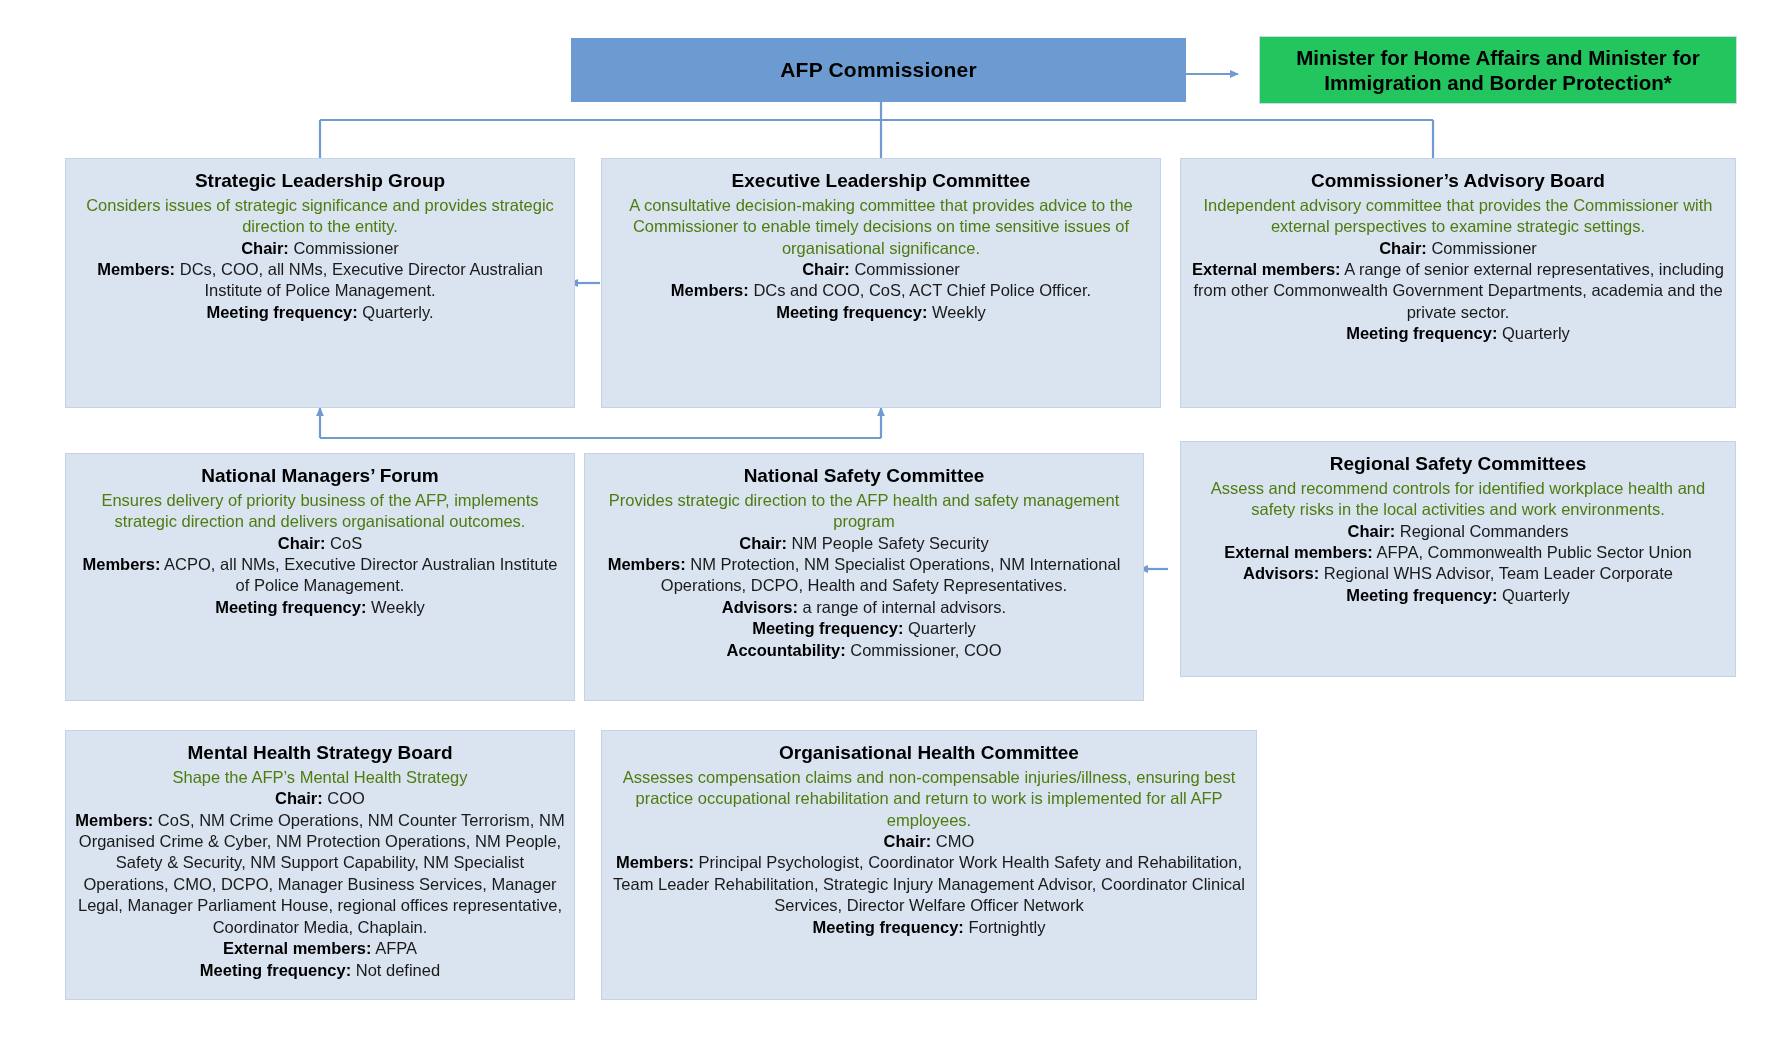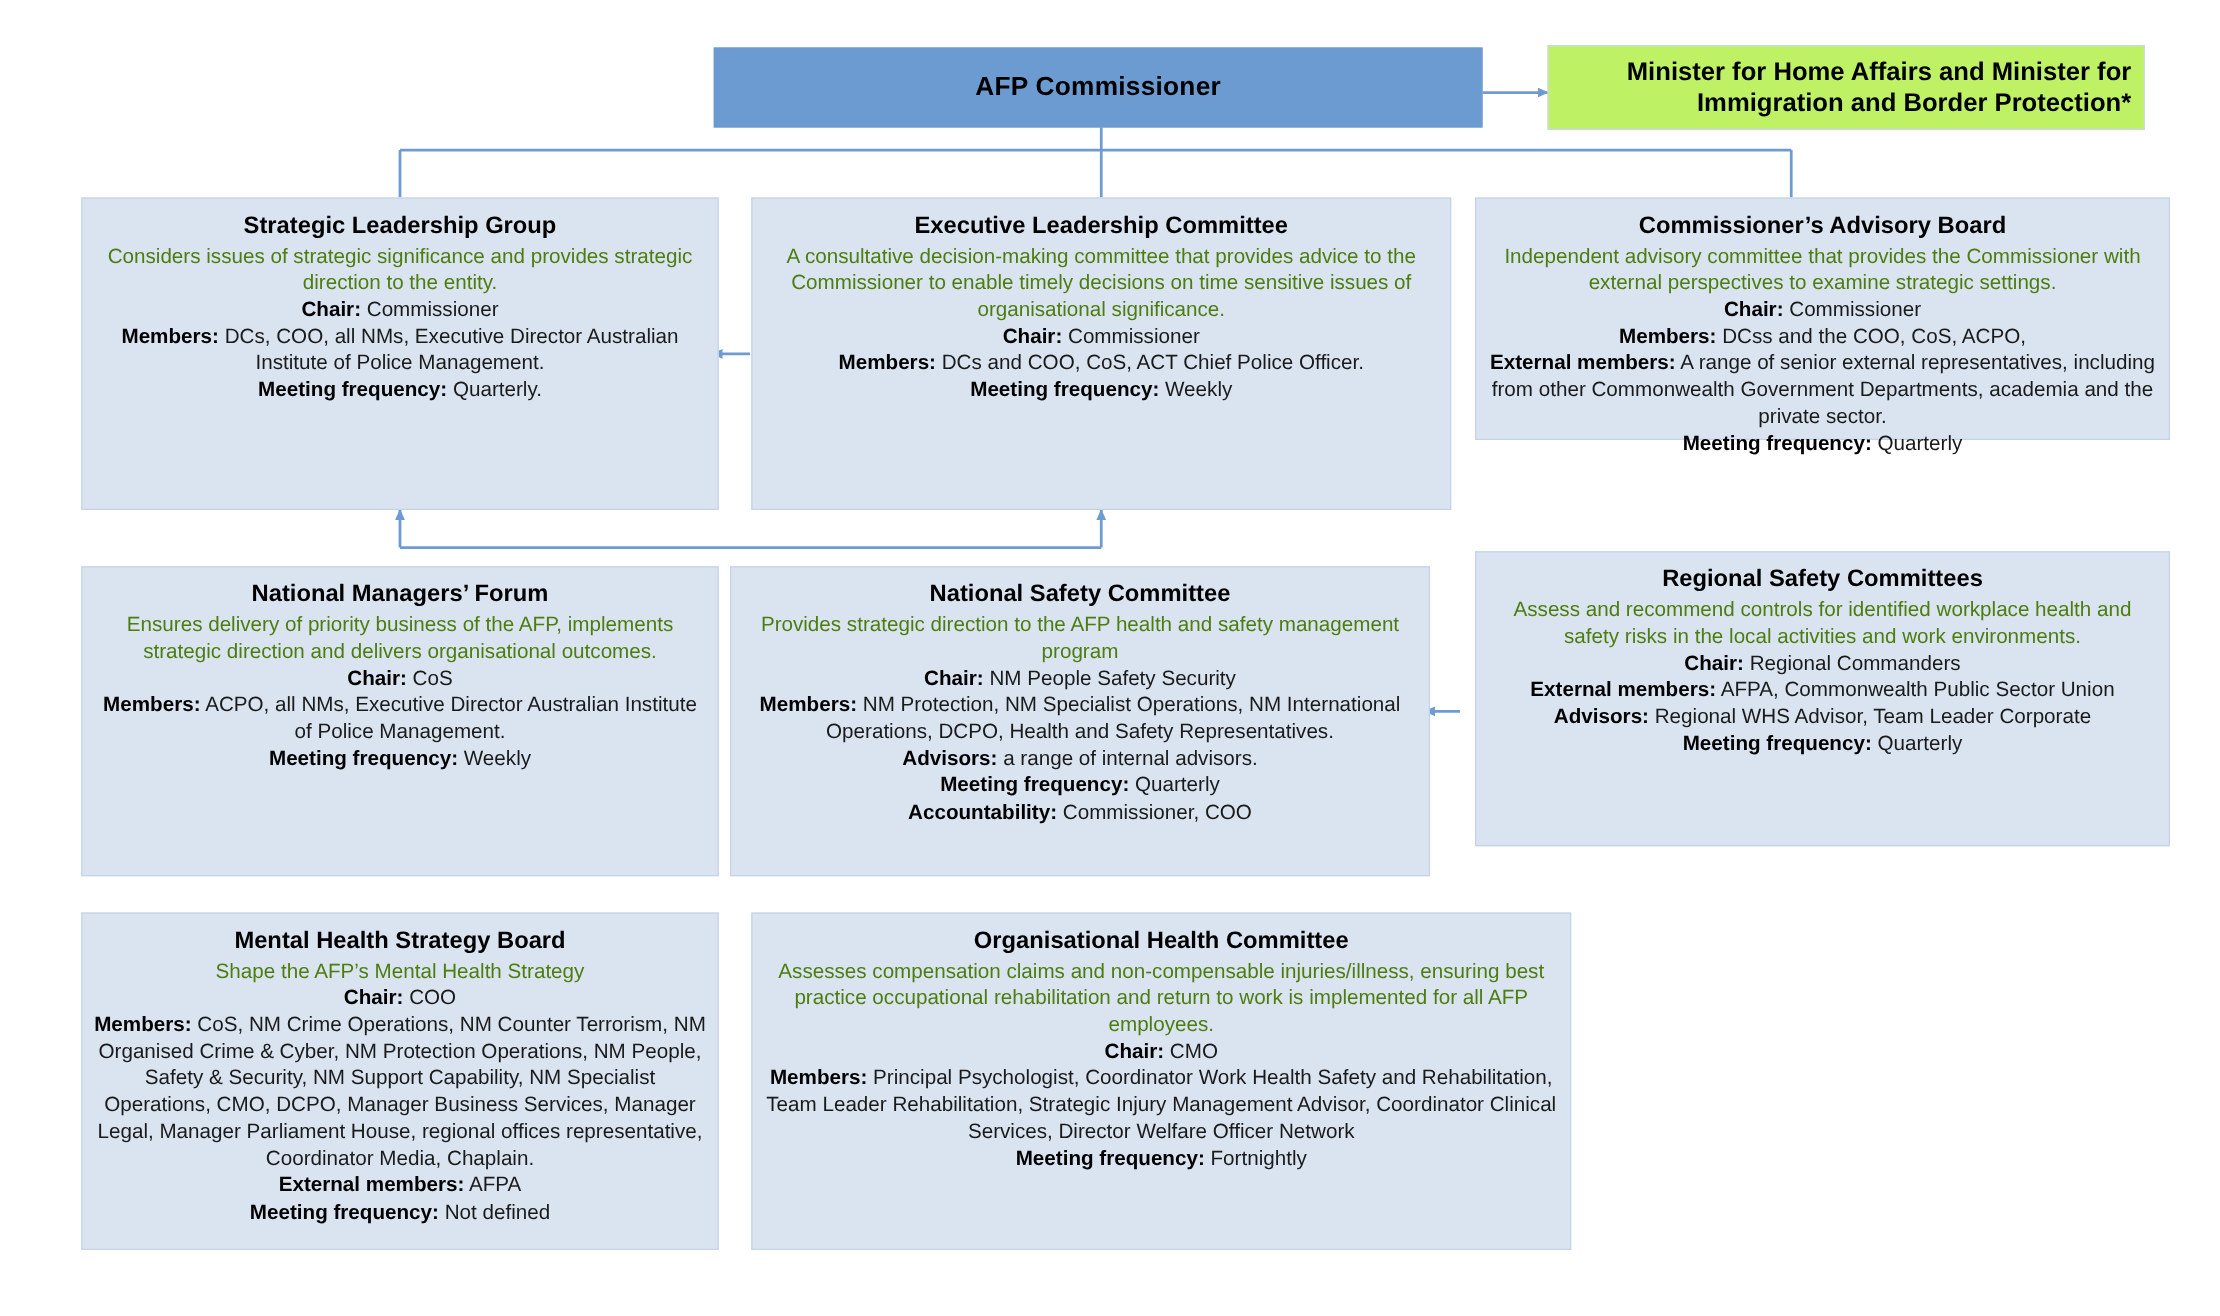--- a/index.html
+++ b/index.html
@@ -48,27 +48,28 @@
   }
   .node-primary .node-title {
     font-size: 21px;
     font-weight: bold;
     color: #000000;
     letter-spacing: 0.2px;
   }
 
   
   .node-outline {
-    background: #bef264;
+    background: #22c55e;
     border: 1px solid #C9D8EA;
     display: flex;
     align-items: center;
     justify-content: center;
-    text-align: right;
+    text-align: center;
     padding: 4px 10px;
+    margin-left: 21px;
   }
   .node-outline .node-title {
     font-size: 20.5px;
     font-weight: bold;
     color: #000000;
     line-height: 1.22;
   }
 
   
   .node-box {
@@ -164,25 +165,24 @@
   </div>
 
   <div class="node node-box" style="left:601px; top:158px; width:560px; height:250px;">
     <span class="node-title">Executive Leadership Committee</span>
     <span class="node-desc">A consultative decision-making committee that provides advice to the Commissioner to enable timely decisions on time sensitive issues of organisational significance.</span>
     <span class="field"><span class="flabel">Chair:</span><span> Commissioner</span></span>
     <span class="field"><span class="flabel">Members:</span><span> DCs and COO, CoS, ACT Chief Police Officer.</span></span>
     <span class="field"><span class="flabel">Meeting frequency:</span><span> Weekly</span></span>
   </div>
 
-  <div class="node node-box" style="left:1180px; top:158px; width:556px; height:194px;">
+  <div class="node node-box" style="left:1180px; top:158px; width:556px; height:250px;">
     <span class="node-title">Commissioner’s Advisory Board</span>
     <span class="node-desc">Independent advisory committee that provides the Commissioner with external perspectives to  examine strategic settings.</span>
     <span class="field"><span class="flabel">Chair:</span><span> Commissioner</span></span>
-    <span class="field"><span class="flabel">Members:</span><span> DCss and the COO, CoS, ACPO,</span></span>
     <span class="field"><span class="flabel">External members:</span><span> A range of senior external representatives, including from other Commonwealth Government Departments, academia and the private sector.</span></span>
     <span class="field"><span class="flabel">Meeting frequency:</span><span> Quarterly</span></span>
   </div>
 
   <div class="node node-box" style="left:65px; top:453px; width:510px; height:248px;">
     <span class="node-title">National Managers’ Forum</span>
     <span class="node-desc">Ensures delivery of priority business of the AFP, implements strategic direction and delivers organisational outcomes.</span>
     <span class="field"><span class="flabel">Chair:</span><span> CoS</span></span>
     <span class="field"><span class="flabel">Members:</span><span> ACPO, all NMs, Executive Director Australian Institute of Police Management.</span></span>
     <span class="field"><span class="flabel">Meeting frequency:</span><span> Weekly</span></span>

